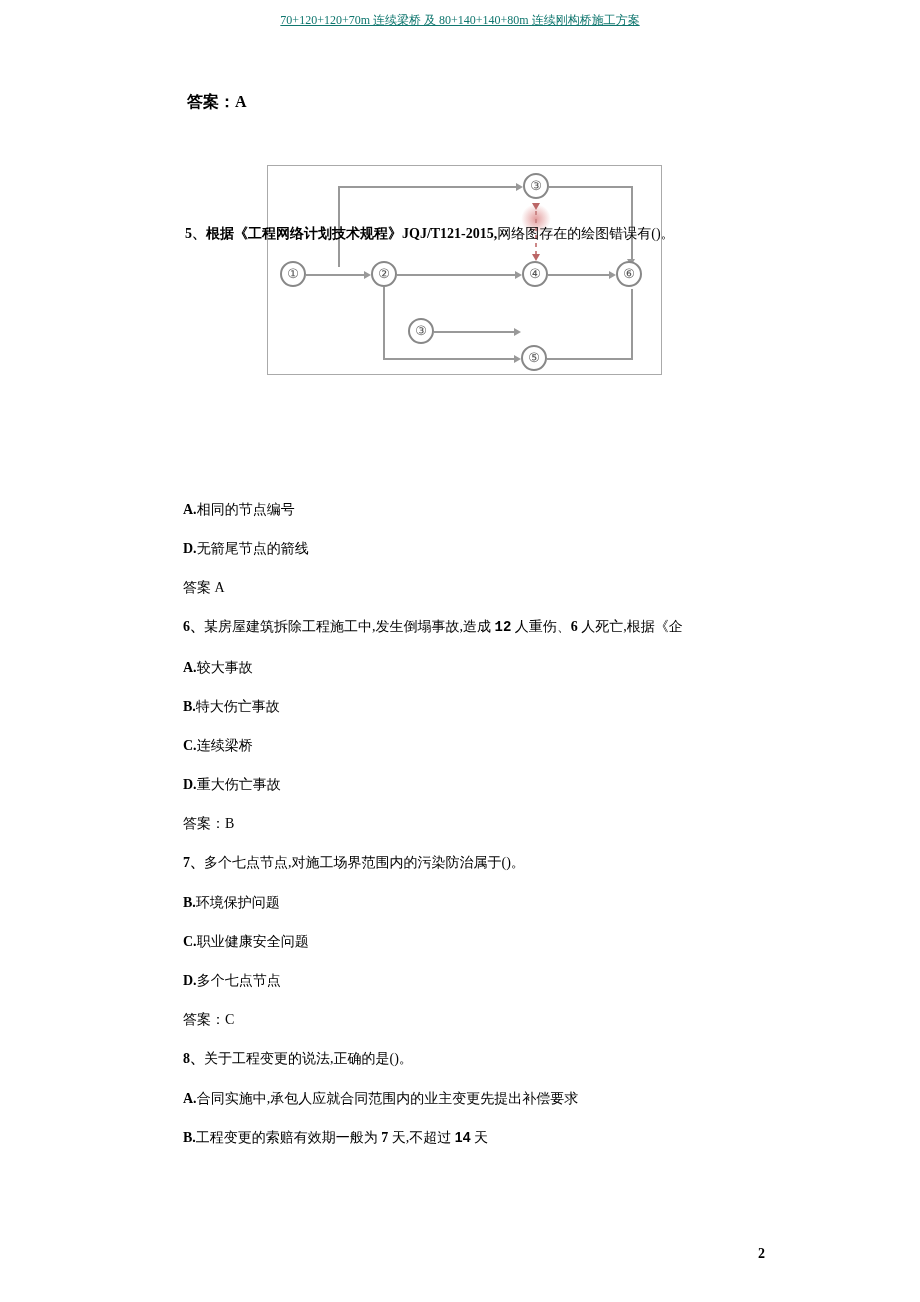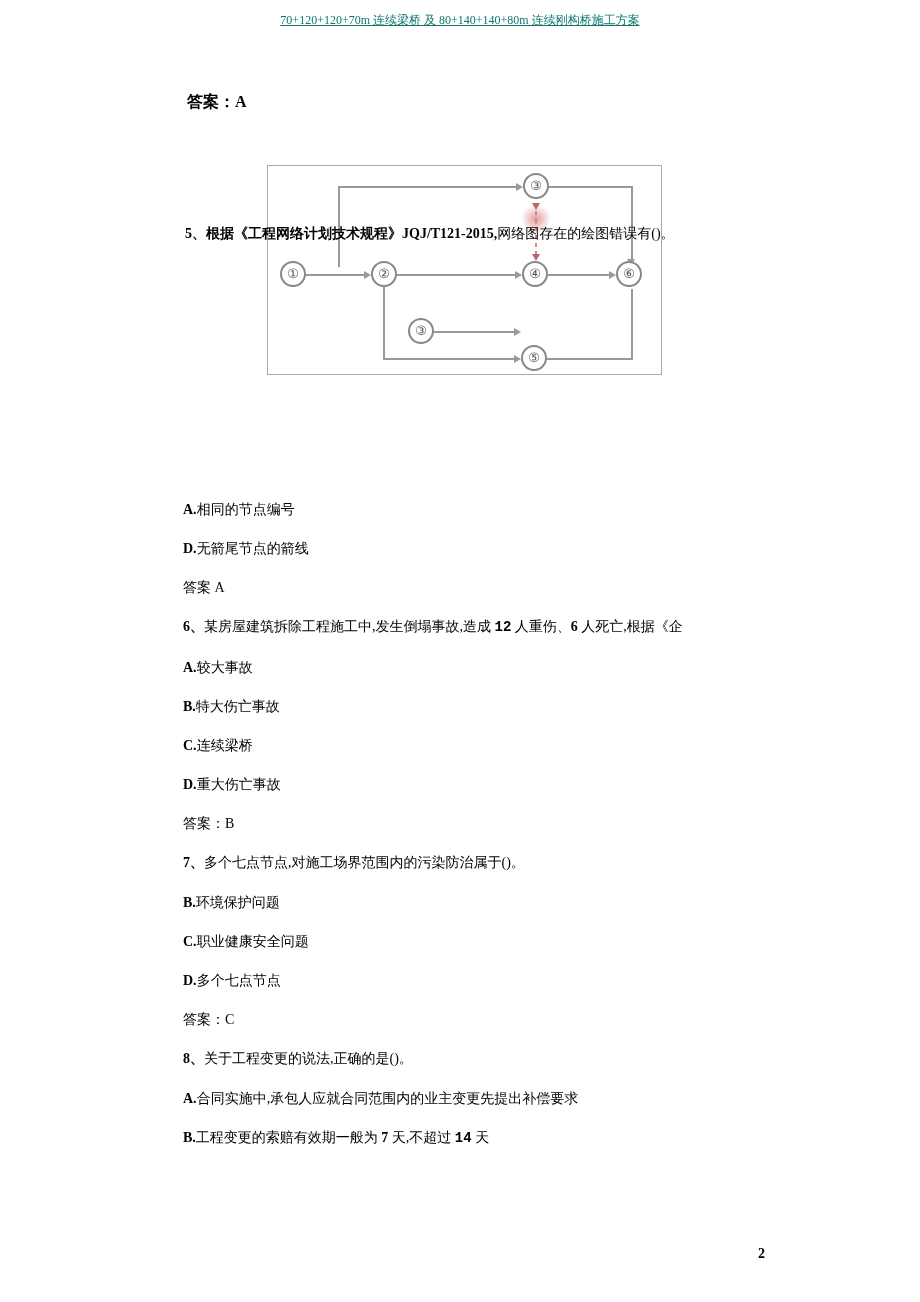--- a/index.html
+++ b/index.html
@@ -207,17 +207,17 @@
   <div class="option"><span>答案：B</span></div>
 
   <div class="para"><span class="bold">7、</span><span>多个七点节点,对施工场界范围内的污染防治属于()。</span></div>
   <div class="option"><span class="bold">B.</span><span>环境保护问题</span></div>
   <div class="option"><span class="bold">C.</span><span>职业健康安全问题</span></div>
   <div class="option"><span class="bold">D.</span><span>多个七点节点</span></div>
   <div class="option"><span>答案：C</span></div>
 
   <div class="para"><span class="bold">8、</span><span>关于工程变更的说法,正确的是()。</span></div>
   <div class="option"><span class="bold">A.</span><span>合同实施中,承包人应就合同范围内的业主变更先提出补偿要求</span></div>
-  <div class="option"><span class="bold">B.</span><span>工程变更的索赔有效期一般为 </span><span class="bold" style="font-family:'Times New Roman',serif;">7</span><span> 天,不超过 </span><span class="bold" style="font-family:Liberation Mono, monospace;">14</span><span> 天</span></div>
+  <div class="option"><span class="bold">B.</span><span>工程变更的索赔有效期一般为 </span><span class="bold" style="font-family:'Times New Roman',serif;">7</span><span> 天,不超过 </span><span class="bold" style="font-family:Liberation Sans, sans-serif;">14</span><span> 天</span></div>
 
 </div>
 
 <div class="page-number">2</div>
 
 </body></html>

